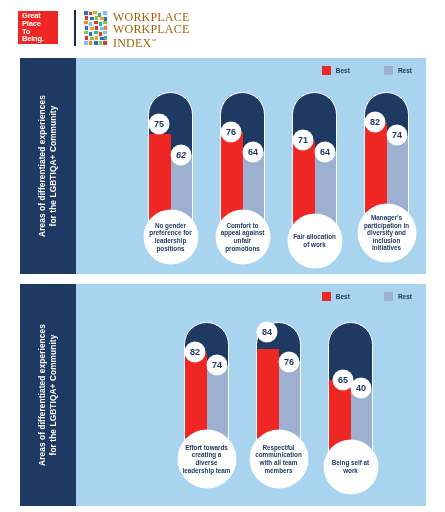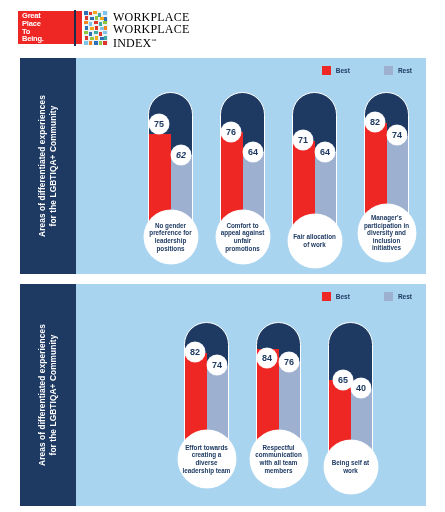--- a/index.html
+++ b/index.html
@@ -10,38 +10,38 @@
     overflow:hidden;
     position:relative;
   }
   
   .header{
     position:absolute;left:0;top:0;width:445px;height:52px;
     display:flex;align-items:center;
   }
   .gptw-logo{
     position:absolute;left:18px;top:11px;
-    width:64px;height:33px;background:#ee2624;
+    width:40px;height:33px;background:#ee2624;
     display:flex;flex-direction:column;justify-content:center;
     padding-left:4px;box-sizing:border-box;
   }
   .gptw-logo span{
     display:block;color:#ffffff;font-weight:bold;
     font-size:7.5px;line-height:7.6px;letter-spacing:-0.2px;
   }
   .divider-rule{
     position:absolute;left:74px;top:10px;width:2px;height:36px;background:#1b2c4e;
   }
   .mosaic{
     position:absolute;left:84px;top:11px;width:24px;height:34px;
     overflow:hidden;
   }
   .wii-text{
     position:absolute;left:113px;top:12px;
-    color:#000000;font-family:"Liberation Serif", serif;
+    color:#a16207;font-family:"Liberation Serif", serif;
     line-height:11.5px;
   }
   .wii-text div{font-size:12px;letter-spacing:0.2px;}
   .wii-text .tm{font-size:5px;vertical-align:super;}
 
   
   .panel{
     position:absolute;left:20px;width:406px;
     background:#a8d4ef;
     box-sizing:border-box;
@@ -252,21 +252,21 @@
         </div>
         <div class="bubble value" style="left: 1px; top: 19.88px;">82</div>
         <div class="bubble value" style="left: 23px; top: 33.16px;">74</div>
         <div class="bubble caption" style="width: 58px; height: 58px; left: -6.5px; top: 108px; display: flex; align-items: center; justify-content: center;">Effort towards creating a diverse leadership team</div>
       </div>
       <div class="bar-group" style="left: 180px; top: 38px; height: 166px;">
         <div class="capsule">
           <div class="fill best" style="height: 84%;"></div>
           <div class="fill rest" style="height: 76%;"></div>
         </div>
-        <div class="bubble value" style="left: 1px; top: 26px;">84</div>
+        <div class="bubble value" style="left: 1px; top: 0;">84</div>
         <div class="bubble value" style="left: 23px; top: 29.84px;">76</div>
         <div class="bubble caption" style="width: 58px; height: 58px; left: -6.5px; top: 108px; display: flex; align-items: center; justify-content: center;">Respectful communication with all team members</div>
       </div>
       <div class="bar-group" style="left: 252px; top: 38px; height: 166px;">
         <div class="capsule">
           <div class="fill best" style="height: 65%;"></div>
           <div class="fill rest" style="height: 60%;"></div>
         </div>
         <div class="bubble value" style="left: 5px; top: 48.1px;">65</div>
         <div class="bubble value" style="left: 23px; top: 56.4px;">40</div>

